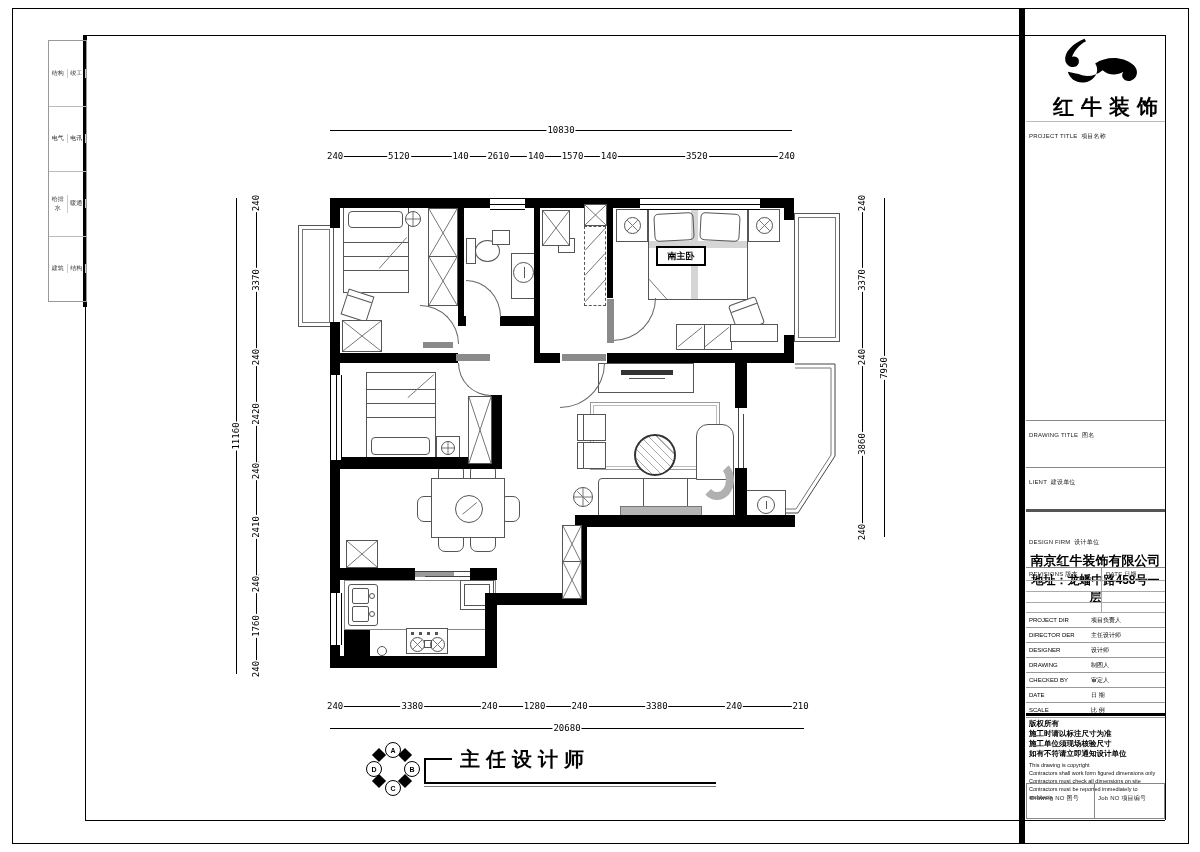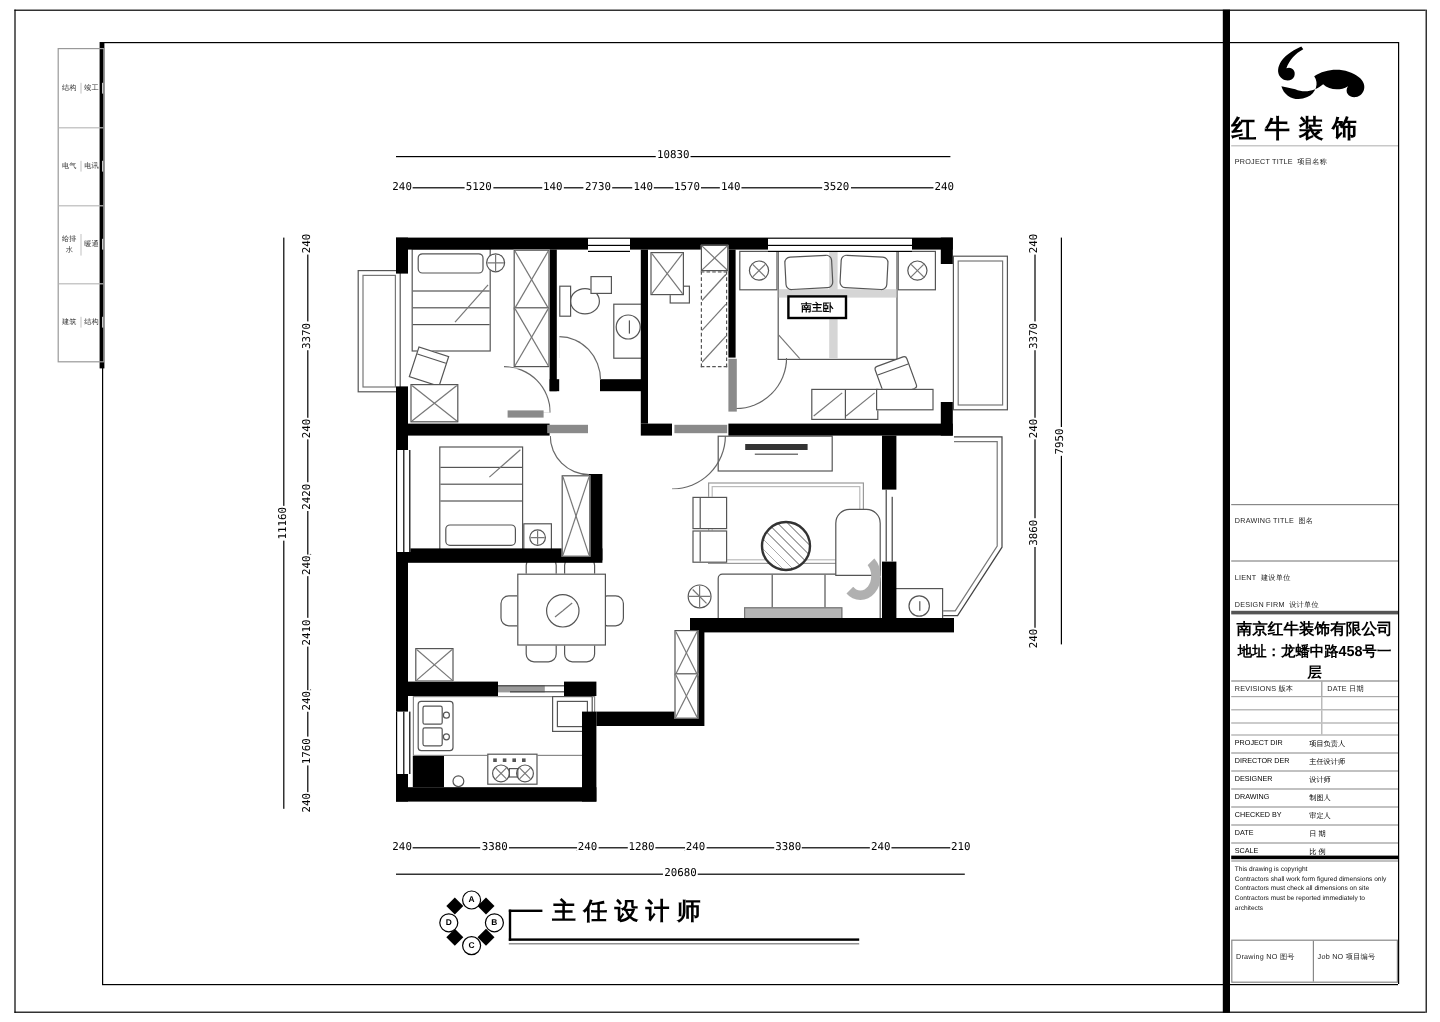--- a/index.html
+++ b/index.html
@@ -43,21 +43,21 @@
   .sheet-title{position:absolute;font:20px "DejaVu Serif",serif;letter-spacing:6px;font-weight:bold;}
   
   .compass{position:absolute;width:54px;height:54px;}
   .compass .c{position:absolute;width:14px;height:14px;border:1px solid #000;border-radius:50%;
        font:bold 7px "Liberation Sans",sans-serif;display:flex;align-items:center;justify-content:center;background:#fff;z-index:2;}
   .compass .dmd{position:absolute;width:10px;height:10px;background:#000;transform:rotate(45deg);z-index:1;}
   
   .tb{position:absolute;left:1026px;top:35px;width:139px;height:785px;font-family:"Liberation Sans",sans-serif;}
   .tb .row{position:absolute;left:0;width:100%;box-sizing:border-box;}
   .lab{font-size:6px;color:#222;letter-spacing:.2px;}
-  .brand{font:bold 21px "DejaVu Serif",serif;letter-spacing:7px;text-align:left;}
+  .brand{font:bold 21px "DejaVu Serif",serif;letter-spacing:7px;text-align:right;}
   .firm{font:bold 13px "Liberation Sans",sans-serif;text-align:center;}
   .addr{font:bold 12px "Liberation Sans",sans-serif;text-align:center;}
   .prow{height:14px;border-bottom:1px solid #999;font-size:6px;display:flex;align-items:center;}
   .prow span.en{width:62px;padding-left:3px;}
   .copy-cn{font:bold 7.5px "Liberation Sans",sans-serif;line-height:10px;}
   .copy-en{font:5.5px "Liberation Sans",sans-serif;line-height:8px;color:#111;}
   .dg{position:absolute;font-size:6px;}
 </style>
 </head>
 <body>
@@ -393,21 +393,21 @@
     <div class="tick" style="left:463.5235457063712px;top:156px"></div>
     <div class="tick" style="left:533.0581717451523px;top:156px"></div>
     <div class="tick" style="left:539.0304709141274px;top:156px"></div>
     <div class="tick" style="left:606.005540166205px;top:156px"></div>
     <div class="tick" style="left:611.9778393351801px;top:156px"></div>
     <div class="tick" style="left:781.7617728531856px;top:156px"></div>
     <div class="tick" style="left:792px;top:156px"></div>
     <div class="dim" style="left:335.11911357340716px;top:156px">240</div>
     <div class="dim" style="left:398.89473684210526px;top:156px">5120</div>
     <div class="dim" style="left:460.53739612188366px;top:156px">140</div>
-    <div class="dim" style="left:498.2908587257617px;top:156px">2730</div>
+    <div class="dim" style="left:498.2908587257617px;top:156px">2610</div>
     <div class="dim" style="left:536.0443213296398px;top:156px">140</div>
     <div class="dim" style="left:572.5180055401662px;top:156px">1570</div>
     <div class="dim" style="left:608.9916897506926px;top:156px">140</div>
     <div class="dim" style="left:696.8698060941829px;top:156px">3520</div>
     <div class="dim" style="left:786.8808864265927px;top:156px">240</div>
     <div class="dimline" style="left:330px;top:130px;width:462px;height:1px"></div>
     <div class="dim" style="left:561px;top:130px">10830</div>
     <div class="dimline" style="left:330px;top:706px;width:474px;height:1px"></div>
     <div class="tick" style="left:330px;top:706px"></div>
     <div class="tick" style="left:340.23942394239424px;top:706px"></div>
@@ -509,21 +509,21 @@
     <span class="lab">
       <span>DRAWING TITLE</span>&nbsp;&nbsp;<span>图名</span>
     </span>
   </div>
   <div class="row" style="top:432px;border-top:1px solid #888;height:40px;padding:2px 3px;">
     <span class="lab">
       <span>LIENT</span>&nbsp;&nbsp;<span>建设单位</span>
     </span>
   </div>
   <div class="row" style="top:474px;height:3px;background:#555;"></div>
-  <div class="row" style="top:451px;height:52px;padding:7px 3px;">
+  <div class="row" style="top:477px;height:52px;padding:18px 3px;">
     <span class="lab">
       <span>DESIGN FIRM</span>&nbsp;&nbsp;<span>设计单位</span>
     </span>
     <div class="firm" style="margin-top:4px;"><span>南京红牛装饰有限公司</span></div>
     <div class="addr" style="margin-top:2px;"><span>地址：龙蟠中路458号一层</span></div>
   </div>
   <div class="row" style="top:532px;border-top:1px solid #888;height:13px;display:flex;">
     <span class="lab" style="width:76px;padding:2px 0 0 3px;border-right:1px solid #999;box-sizing:border-box;">
       <span>REVISIONS</span>&nbsp;<span>版本</span>
     </span>
@@ -565,20 +565,26 @@
         <span class="en">DATE</span>
         <span>日  期</span>
       </div>
       <div class="prow">
         <span class="en">SCALE</span>
         <span>比  例</span>
       </div>
     </div>
   <div class="row" style="top:678px;height:3px;background:#000;"></div>
   <div class="row" style="top:684px;padding:0 3px;">
+    <div id="copy-cn" class="copy-cn">
+        <div>版权所有</div>
+        <div>施工时请以标注尺寸为准</div>
+        <div>施工单位须现场核验尺寸</div>
+        <div>如有不符请立即通知设计单位</div>
+      </div>
     <div id="copy-en" class="copy-en" style="margin-top:2px;">
         <div>This drawing is copyright</div>
         <div>Contractors shall work form figured dimensions only</div>
         <div>Contractors must check all dimensions on site</div>
         <div>Contractors must be reported immediately to architects</div>
       </div>
   </div>
   <div class="row" style="top:748px;height:36px;border:1px solid #888;display:flex;">
     <div style="width:68px;border-right:1px solid #888;padding:2px 3px;box-sizing:border-box;">
       <span class="lab"><span>Drawing NO</span>&nbsp;<span>图号</span></span>

